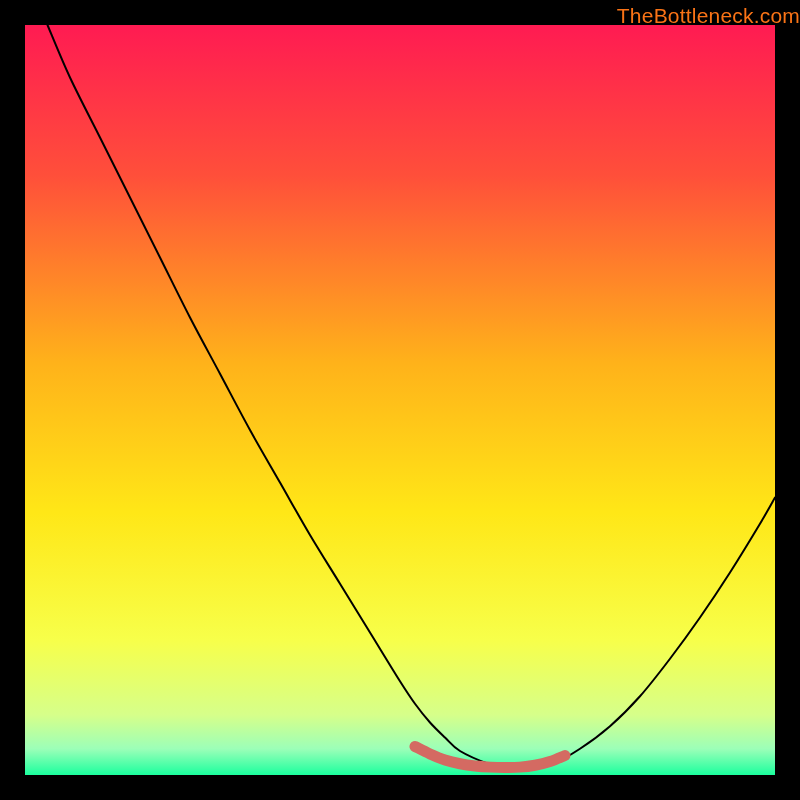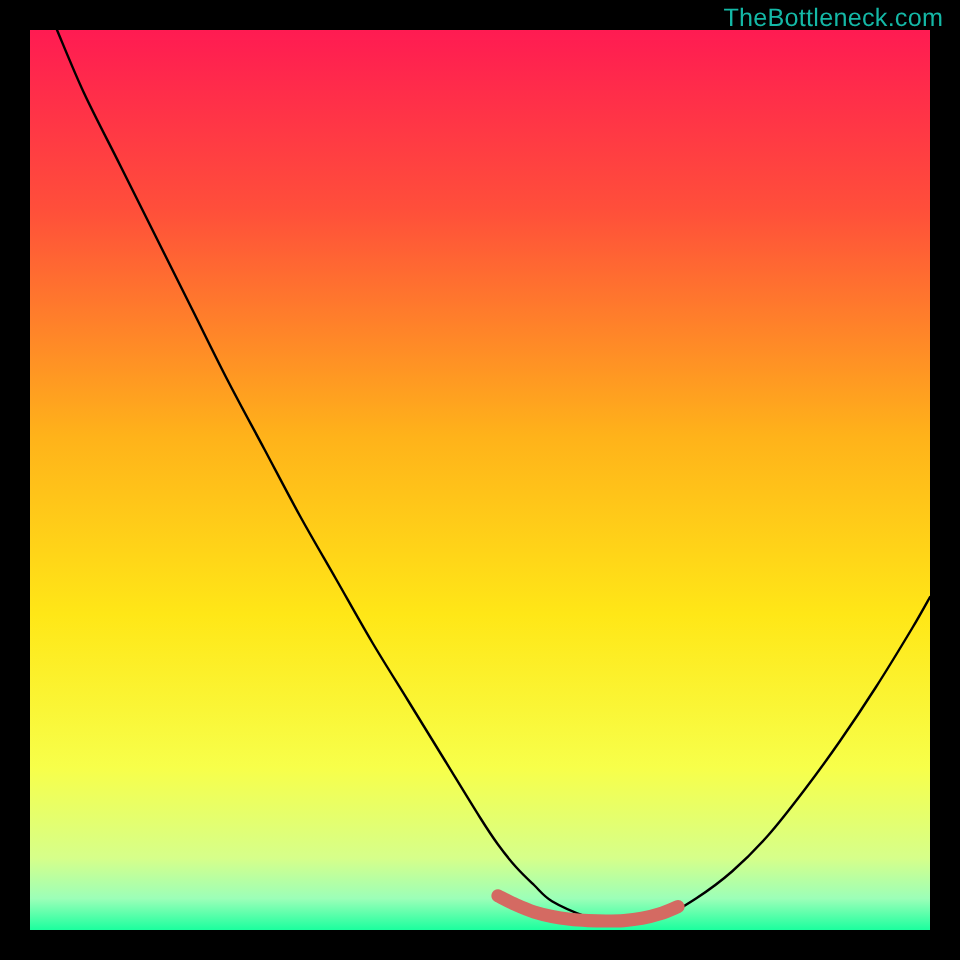--- a/index.html
+++ b/index.html
@@ -20,22 +20,22 @@
   .plot {
     position: absolute;
     left: 25px;
     top: 25px;
     width: 750px;
     height: 750px;
   }
   .watermark {
     position: absolute;
     top: 4px;
-    right: 14px;
-    color: #14b8a6;
+    right: 0;
+    color: #f97316;
     font-size: 21px;
     font-weight: 500;
     letter-spacing: 0.2px;
   }
 </style>
 </head>
 <body>
 
 <div class="stage">
   <svg class="plot" viewBox="0 0 750 750" preserveAspectRatio="none">

